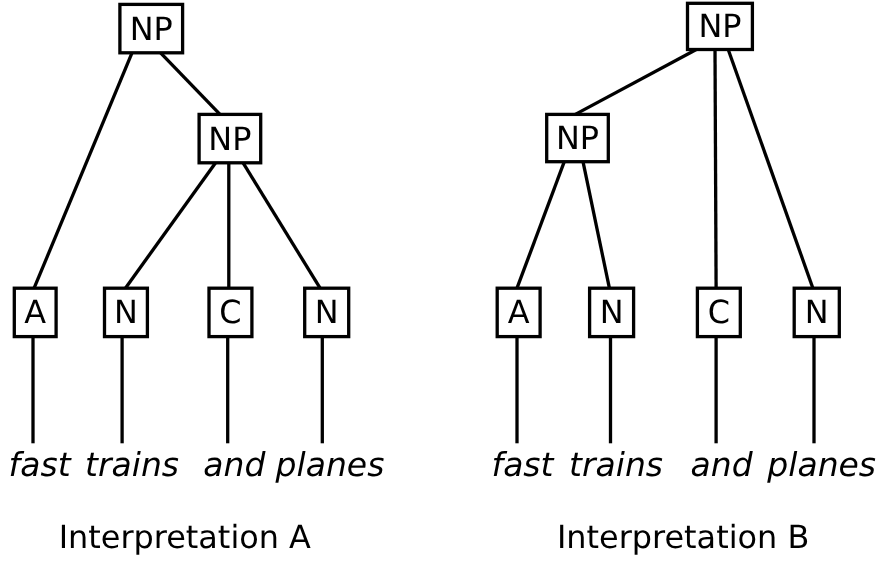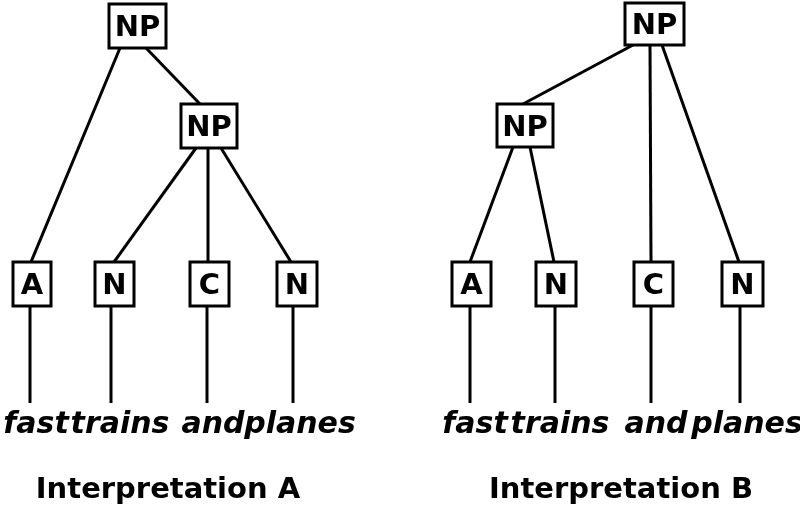--- a/index.html
+++ b/index.html
@@ -11,21 +11,20 @@
     height: 513px;
     background: #ffffff;
     font-family: "DejaVu Sans", "Liberation Sans", sans-serif;
     overflow: hidden;
     position: relative;
   }
   #stage {
     position: relative;
     width: 800px;
     height: 513px;
-    font-weight: bold;
   }
   svg {
     position: absolute;
     left: 0;
     top: 0;
     display: block;
   }
   .caption {
     position: absolute;
     top: 471px;

